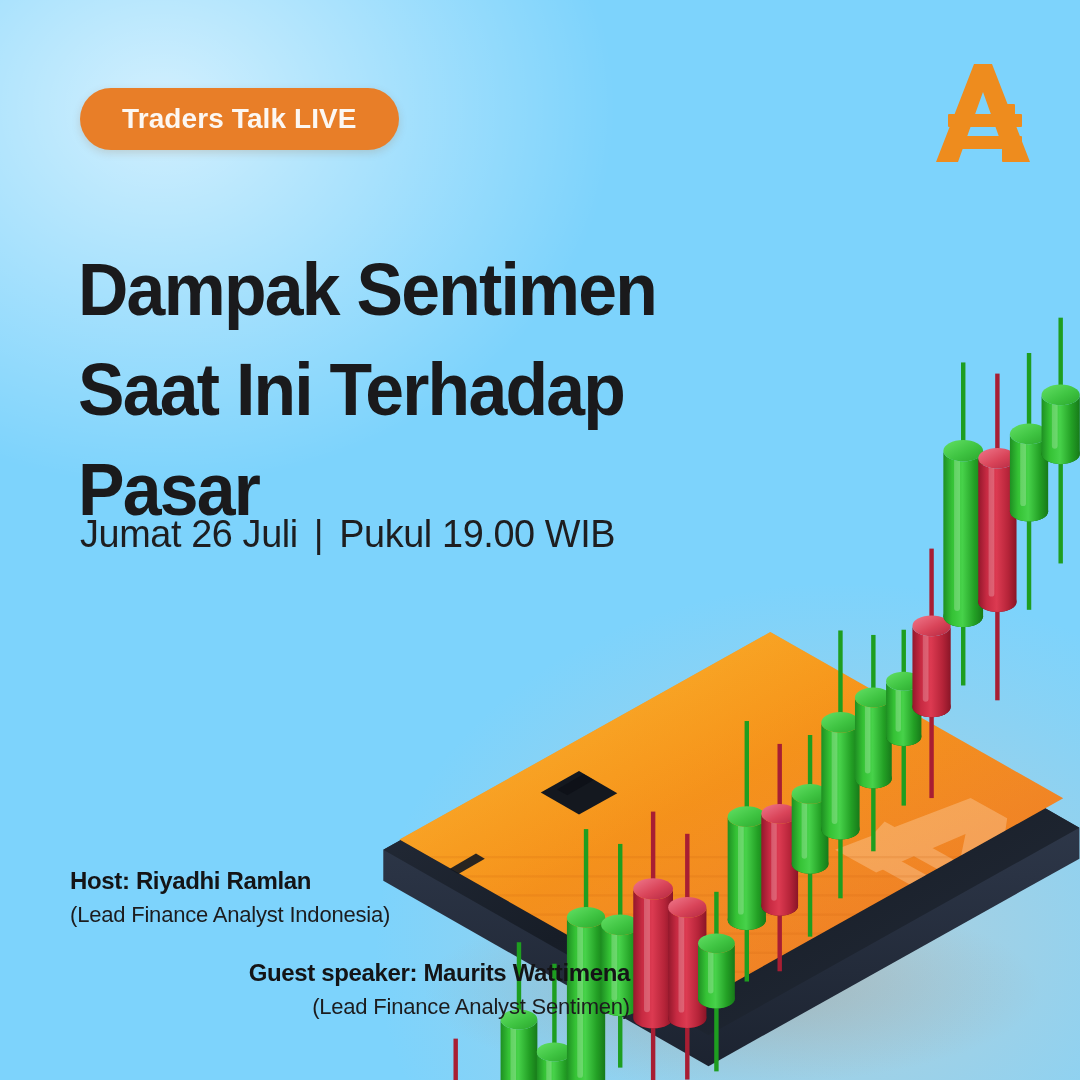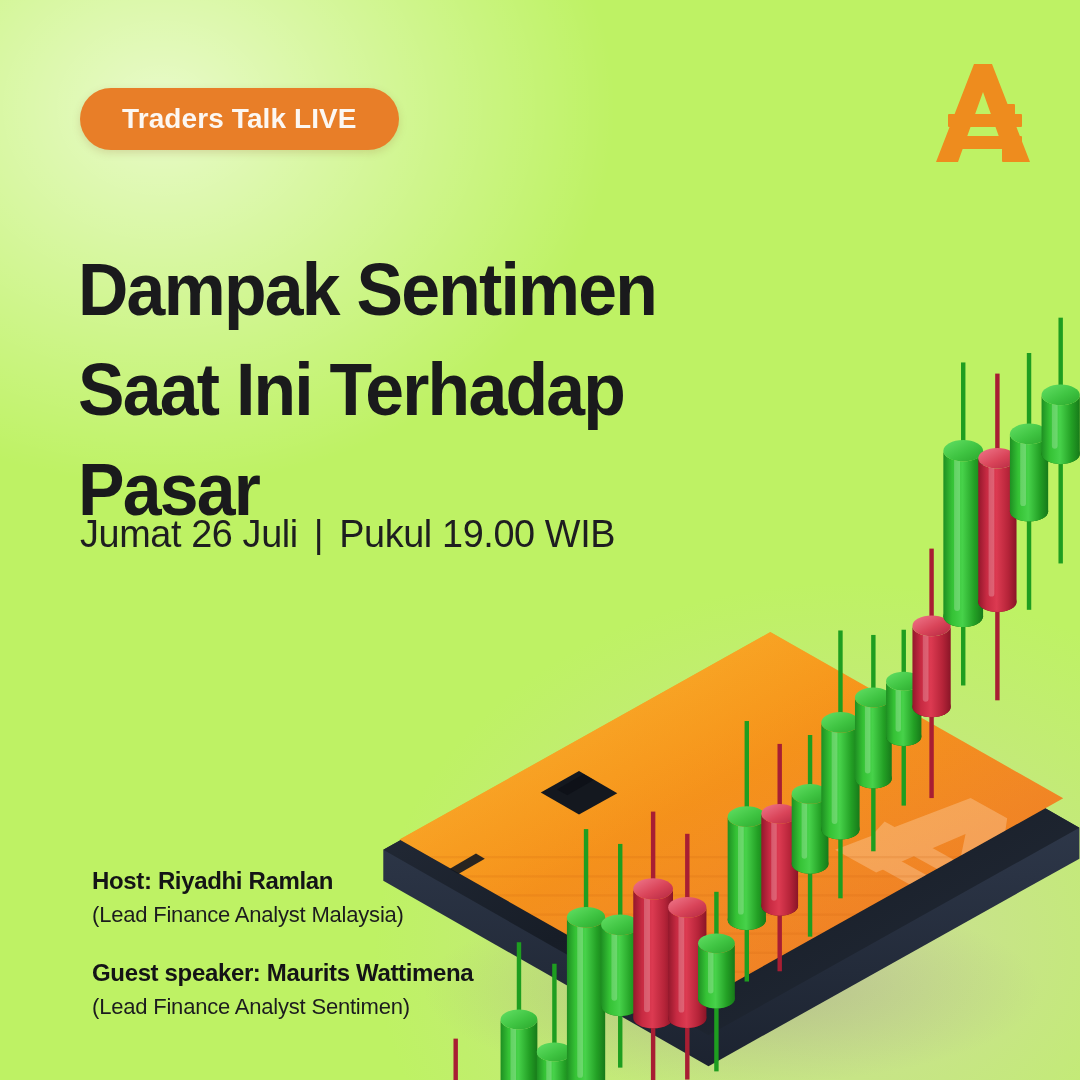--- a/index.html
+++ b/index.html
@@ -12,21 +12,21 @@
     height: 1080px;
     overflow: hidden;
     font-family: "Liberation Sans", sans-serif;
     background: #F7F4EF;
   }
 
   #poster {
     position: relative;
     width: 1080px;
     height: 1080px;
-    background: #bef264;
+    background: #7dd3fc;
     overflow: hidden;
   }
 
   
   .bg-wash {
     position: absolute;
     inset: 0;
     background:
       radial-gradient(ellipse 70% 55% at 78% 88%, rgba(215,205,195,0.55) 0%, rgba(215,205,195,0) 62%),
       radial-gradient(ellipse 60% 50% at 15% 10%, rgba(255,255,255,0.65) 0%, rgba(255,255,255,0) 70%);
@@ -95,26 +95,26 @@
   }
   .dateline .sep {
     display: inline-block;
     padding: 0 6px;
     font-weight: 300;
   }
 
   
   .speakers {
     position: absolute;
-    left: 92px;
+    left: 70px;
     top: 865px;
     width: 560px;
   }
   .speaker-block { margin-bottom: 26px; }
-  .speaker-block:last-child { margin-bottom: 16px; }
+  .speaker-block:last-child { margin-bottom: 16px; text-align: right; }
   .speaker-name {
     color: #141416;
     font-size: 24px;
     font-weight: bold;
     letter-spacing: -0.35px;
     white-space: nowrap;
     line-height: 1.3;
   }
   .speaker-role {
     color: #1C1C1E;
@@ -426,21 +426,21 @@
 
   <div class="dateline">
     <span>Jumat 26 Juli</span>
     <span class="sep">|</span>
     <span>Pukul 19.00 WIB</span>
   </div>
 
   <div class="speakers">
     <div class="speaker-block">
       <div class="speaker-name">Host: Riyadhi Ramlan</div>
-      <div class="speaker-role">(Lead Finance Analyst Malaysia)</div>
+      <div class="speaker-role">(Lead Finance Analyst Indonesia)</div>
     </div>
     <div class="speaker-block">
       <div class="speaker-name">Guest speaker: Maurits Wattimena</div>
       <div class="speaker-role">(Lead Finance Analyst Sentimen)</div>
     </div>
   </div>
 
 </div>
 
 </body></html>

